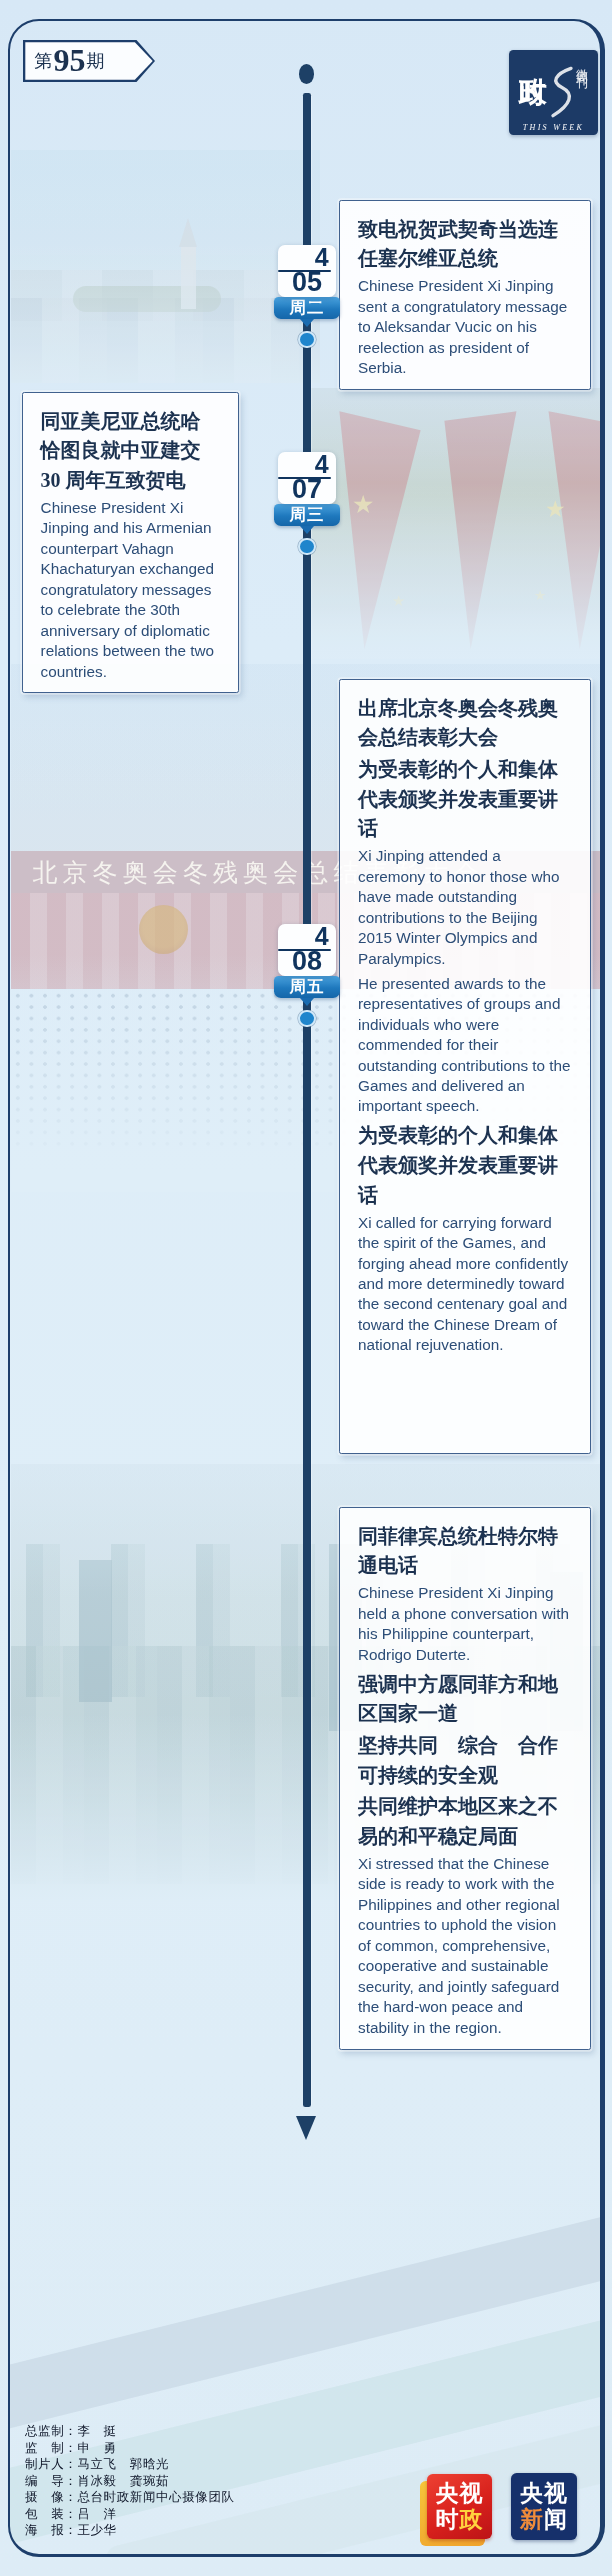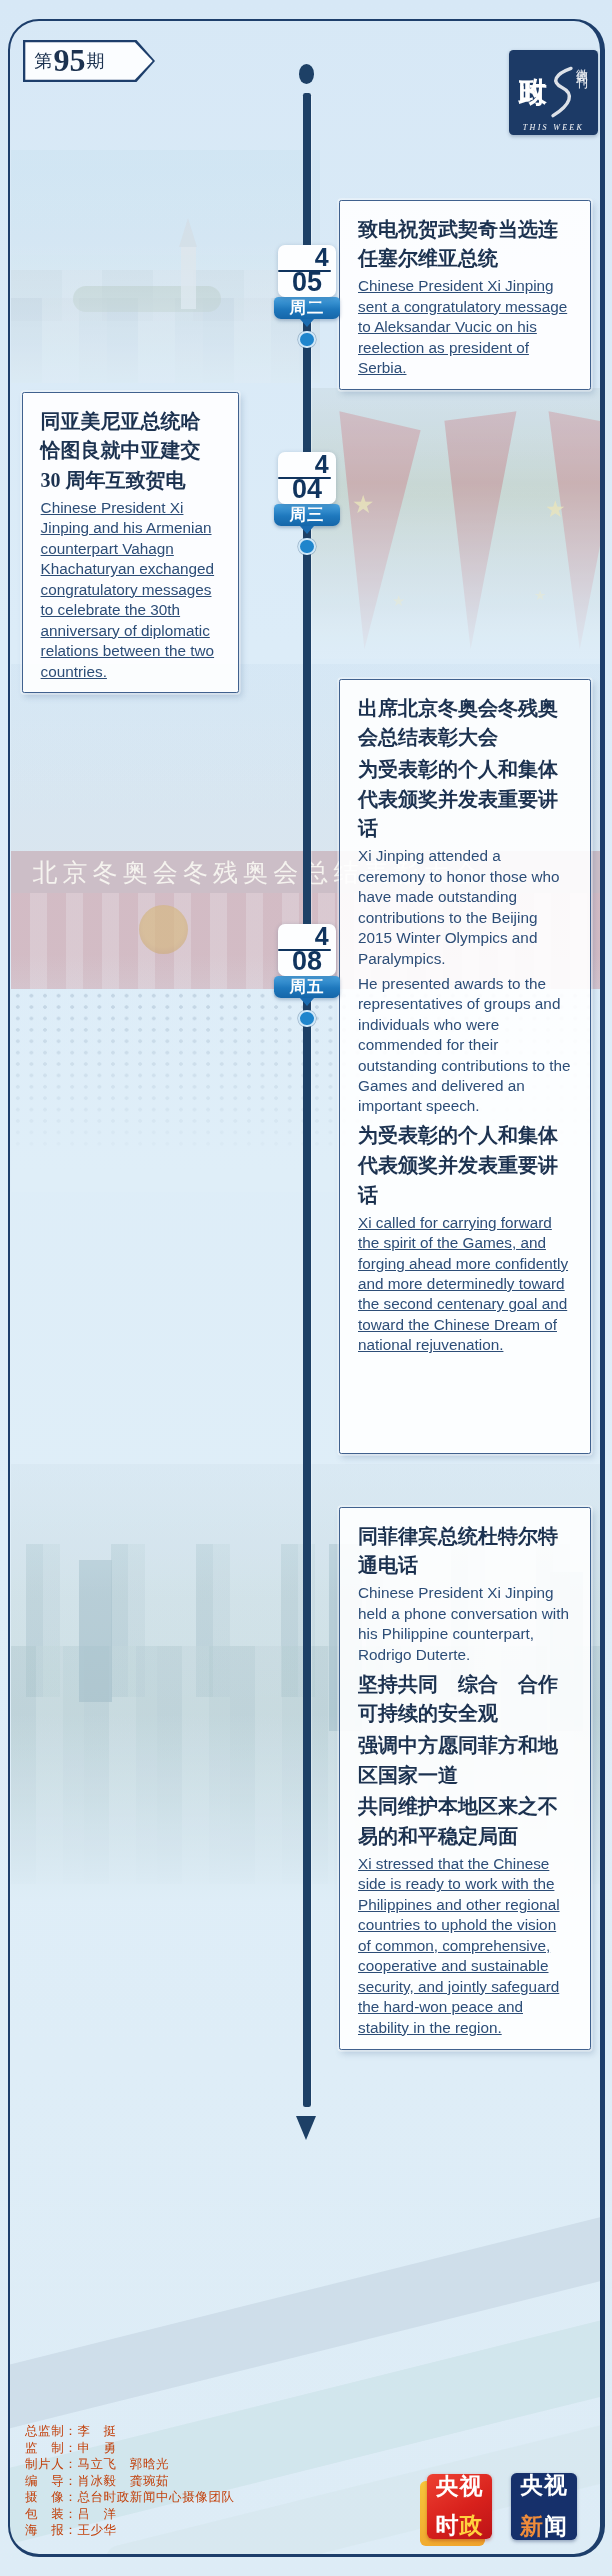--- a/index.html
+++ b/index.html
@@ -63,21 +63,21 @@
       margin-top:4px;box-shadow:0 0 0 0.6px rgba(20,60,100,.35);}
 
   
   .card{position:absolute;box-sizing:border-box;background:rgba(255,255,255,.9);
       border:1.1px solid #40618e;border-radius:2.3px;padding:13.6px 18px 10.2px;
       box-shadow:0 0 0 1.7px rgba(255,255,255,.45),2.8px 4px 6.8px rgba(50,85,130,.22);z-index:25;}
   .card p{margin:0 0 4.5px;}
   .card p.headline{font-family:"Liberation Serif",serif;font-weight:700;font-size:20px;
       line-height:1.48;color:#1c3250;margin-bottom:2.3px;}
   .card p.body{font-size:15.3px;line-height:1.34;color:#2c4d77;}
-  .card p:last-child{margin-bottom:0;text-decoration:underline;}
+  .card p:last-child{margin-bottom:0;}
   .card-serbia{left:339px;top:200px;width:252px;min-height:168px;}
   .card-armenia{left:21.6px;top:392px;width:217px;min-height:253px;}
   .card-olympics{left:339px;top:679px;width:252px;min-height:775px;}
   .card-philippines{left:339px;top:1507px;width:252px;min-height:512px;}
 
   
   .bg{position:absolute;pointer-events:none;}
   .bg-belgrade{left:2.8px;top:131px;width:309px;height:233px;
       background:linear-gradient(180deg,#cfe4f3 0%,#d5e7f2 55%,#d9e6ee 100%);opacity:.85;}
   .bg-belgrade .blocks{position:absolute;left:0;bottom:0;width:100%;height:85px;opacity:.55;
@@ -131,26 +131,26 @@
   .bg-manila .t3{left:68px;height:142px;bottom:216px;}
   .bg-manila .fade{position:absolute;inset:0;
       background:linear-gradient(180deg,rgba(222,237,248,.55) 0%,rgba(222,237,248,.1) 28%,rgba(222,237,248,0) 55%,#dfeef8 98%);}
 
   .wm{position:absolute;border-radius:13.6px;}
   .wm-1{left:-45px;top:2259px;width:795px;height:62px;background:rgba(173,190,204,.30);transform:rotate(-14deg);}
   .wm-2{left:-23px;top:2350px;width:851px;height:74px;background:rgba(182,216,216,.30);transform:rotate(-14deg);}
   .wm-3{left:91px;top:2440px;width:738px;height:57px;background:rgba(205,226,230,.35);transform:rotate(-14deg);}
 
   
-  .credits{position:absolute;left:25px;top:2423px;z-index:45;color:#c2410c;
+  .credits{position:absolute;left:25px;top:2423px;z-index:45;color:#0f172a;
       font-size:12.5px;line-height:16.5px;letter-spacing:0.6px;}
   .credit-line{white-space:pre;}
 
   .footer-logo{position:absolute;z-index:45;width:65px;height:65px;border-radius:5.7px;
-      display:flex;flex-direction:column;align-items:center;justify-content:space-between;
+      display:flex;flex-direction:column;align-items:center;justify-content:center;
       font-weight:700;font-size:23px;line-height:1.12;color:#fff;letter-spacing:1.1px;}
   .logo-red-shadow{position:absolute;left:420px;top:2481px;width:65px;height:65px;border-radius:5.7px;
       background:linear-gradient(160deg,#f6c53b,#efa32c);z-index:44;}
   .logo-red{left:427px;top:2474px;background:linear-gradient(150deg,#ee4133 0%,#d8211c 55%,#bc1317 100%);
       box-shadow:0 1.1px 3.4px rgba(150,30,20,.35);}
   .logo-navy{left:511px;top:2473px;width:66px;height:67px;background:#16306b;
       box-shadow:0 1.1px 3.4px rgba(20,40,90,.35);}
   .footer-logo .row{display:flex;}
   .gold{color:#ffd23e;} .orange{color:#f08c3a;}
 </style>
@@ -235,21 +235,21 @@
     </div>
     <div class="date-pill">周二</div>
     <div class="date-pointer"></div>
     <div class="date-dot"></div>
   </div>
 
   <div class="date-badge db-2">
     <div class="date-box">
       <div class="date-month">4</div>
       <div class="date-divider"></div>
-      <div class="date-day">04</div>
+      <div class="date-day">07</div>
     </div>
     <div class="date-pill">周三</div>
     <div class="date-pointer"></div>
     <div class="date-dot"></div>
   </div>
 
   <div class="date-badge db-3">
     <div class="date-box">
       <div class="date-month">4</div>
       <div class="date-divider"></div>
@@ -272,22 +272,22 @@
       <p class="headline">出席北京冬奥会冬残奥会总结表彰大会</p>
       <p class="headline">为受表彰的个人和集体代表颁奖并发表重要讲话</p>
       <p class="body">Xi Jinping attended a ceremony to honor those who have made outstanding contributions to the Beijing 2015 Winter Olympics and Paralympics.</p>
       <p class="body">He presented awards to the representatives of groups and individuals who were commended for their outstanding contributions to the Games and delivered an important speech.</p>
       <p class="headline">为受表彰的个人和集体代表颁奖并发表重要讲话</p>
       <p class="body">Xi called for carrying forward the spirit of the Games, and forging ahead more confidently and more determinedly toward the second centenary goal and toward the Chinese Dream of national rejuvenation.</p>
     </div>
   <div class="card card-philippines">
       <p class="headline">同菲律宾总统杜特尔特通电话</p>
       <p class="body">Chinese President Xi Jinping held a phone conversation with his Philippine counterpart, Rodrigo Duterte.</p>
+      <p class="headline">强调中方愿同菲方和地区国家一道</p>
       <p class="headline">坚持共同　综合　合作　可持续的安全观</p>
-      <p class="headline">强调中方愿同菲方和地区国家一道</p>
       <p class="headline">共同维护本地区来之不易的和平稳定局面</p>
       <p class="body">Xi stressed that the Chinese side is ready to work with the Philippines and other regional countries to uphold the vision of common, comprehensive, cooperative and sustainable security, and jointly safeguard the hard-won peace and stability in the region.</p>
     </div>
 
   <div class="credits">
       <div class="credit-line">总监制：李　挺</div>
       <div class="credit-line">监　制：申　勇</div>
       <div class="credit-line">制片人：马立飞　郭晗光</div>
       <div class="credit-line">编　导：肖冰毅　龚琬茹</div>
       <div class="credit-line">摄　像：总台时政新闻中心摄像团队</div>

